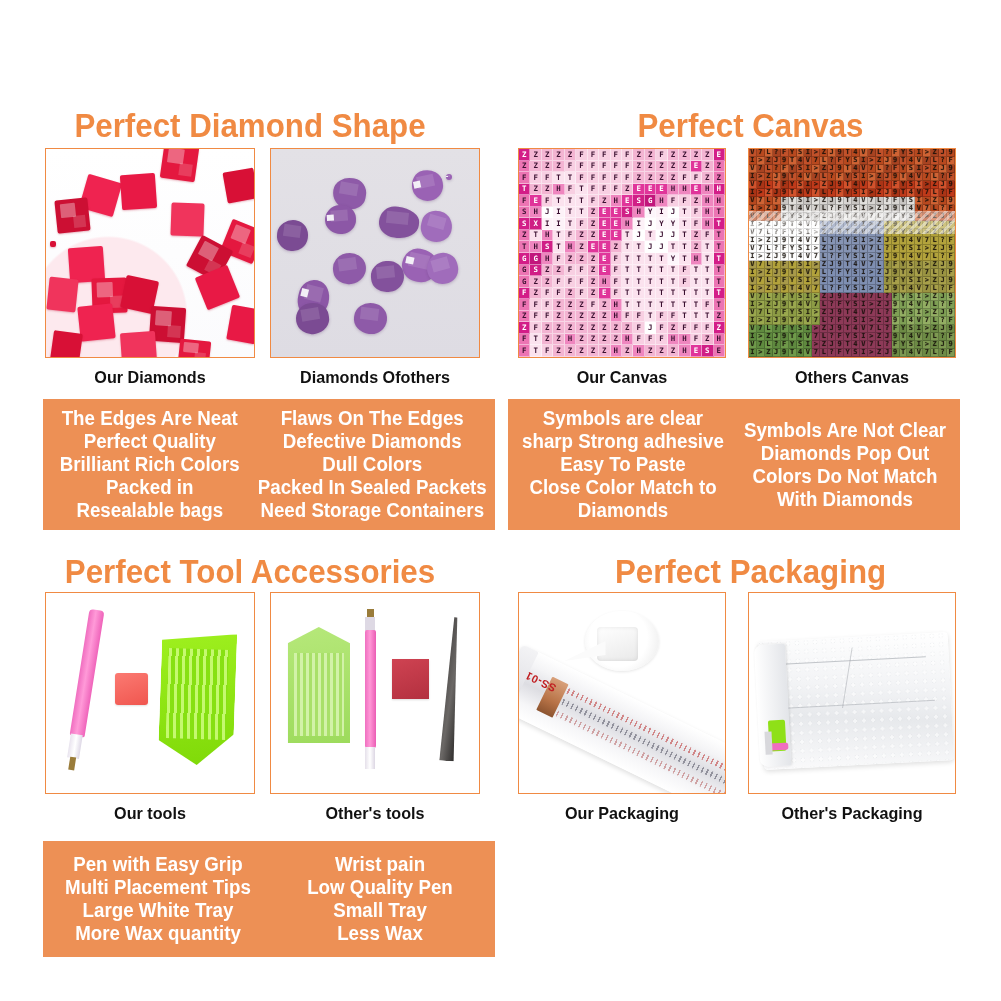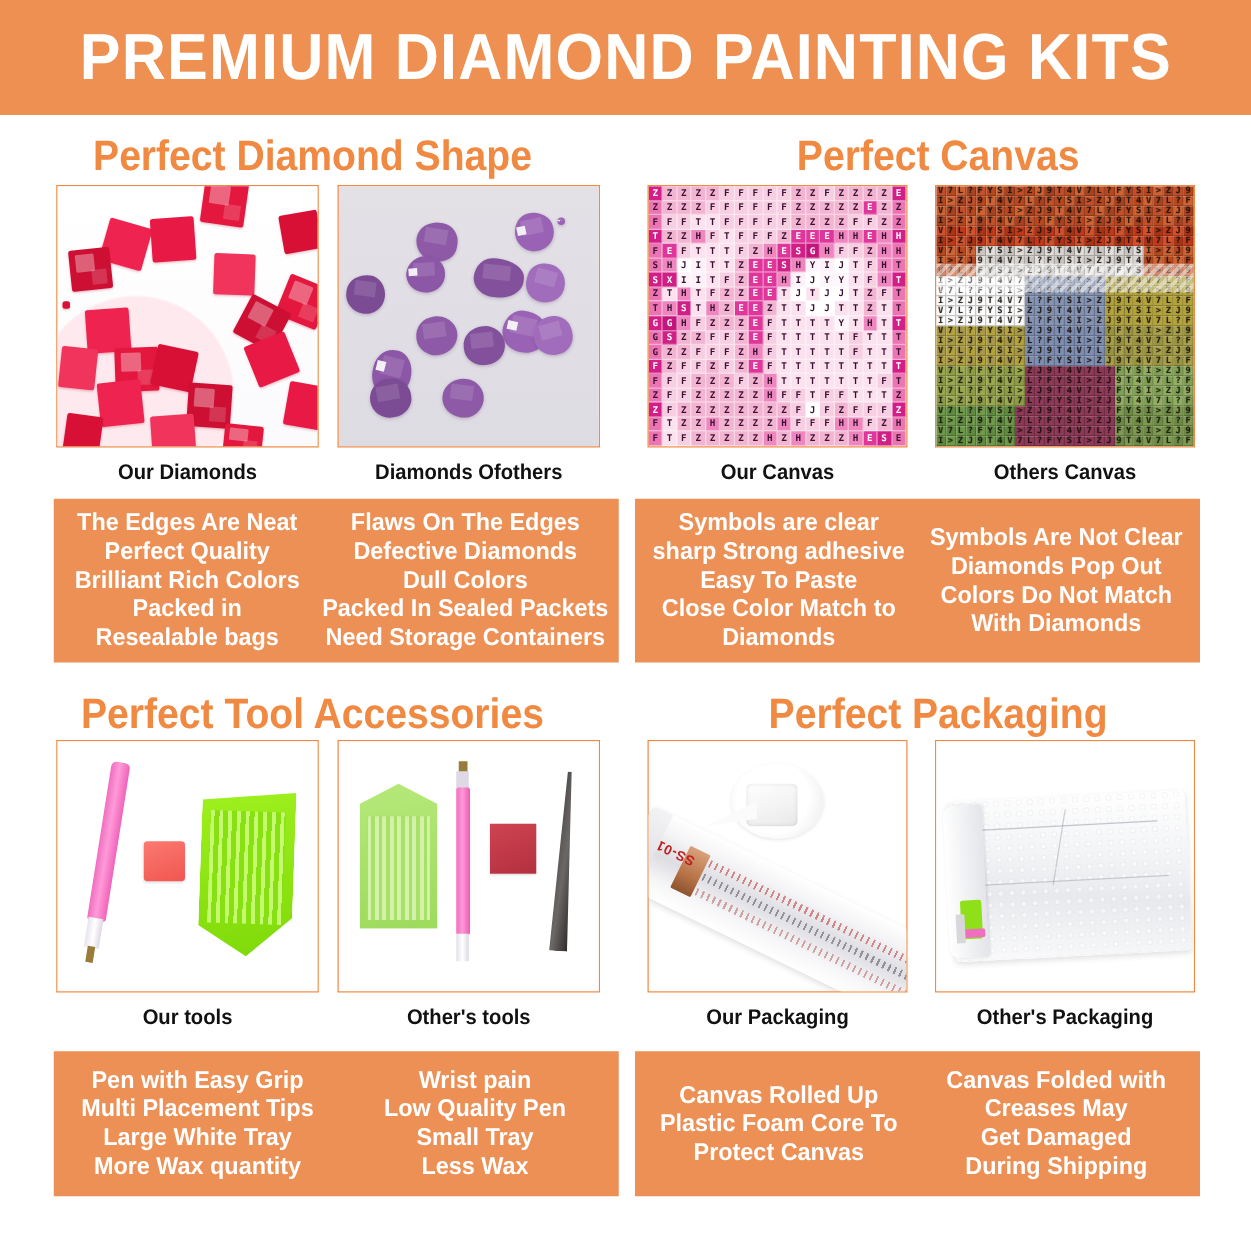--- a/index.html
+++ b/index.html
@@ -121,23 +121,20 @@
   .art-tools{background:#ffffff;}
 
   
   .art-pack{background:#ffffff;}
 </style>
 </head>
 <body>
 
 <div class="page">
 
-  <div class="header">
-    <div class="header-title">PREMIUM DIAMOND PAINTING KITS</div>
-  </div>
 
   <div class="sec-title" id="t-shape">Perfect Diamond Shape</div>
   <div class="sec-title" id="t-canvas">Perfect Canvas</div>
   <div class="sec-title" id="t-tools">Perfect Tool Accessories</div>
   <div class="sec-title" id="t-pack">Perfect Packaging</div>
 
   <div class="frame" style="left:45px;top:148px;width:210px;height:210px;">
     <div class="art art-red" id="art-red">
         <div class="gem" style="left:56%;top:-2%;width:17%;height:17%;transform:rotate(8deg);">
           <div style="position:absolute;inset:0;background:#e4183f;border-radius:2px;box-shadow:0 1px 2px rgba(180,0,40,.28);"></div>
@@ -1417,27 +1414,14 @@
       <span>More Wax quantity</span>
     </div>
     <div class="col">
       <span>Wrist pain</span>
       <span>Low Quality Pen</span>
       <span>Small Tray</span>
       <span>Less Wax</span>
     </div>
   </div>
 
-  <div class="panel" style="left:508px;top:841px;width:452px;height:116px;">
-    <div class="col">
-      <span>Canvas Rolled Up</span>
-      <span>Plastic Foam Core To</span>
-      <span>Protect Canvas</span>
-    </div>
-    <div class="col">
-      <span>Canvas Folded with</span>
-      <span>Creases May</span>
-      <span>Get Damaged</span>
-      <span>During Shipping</span>
-    </div>
-  </div>
 
 </div>
 
 </body></html>

